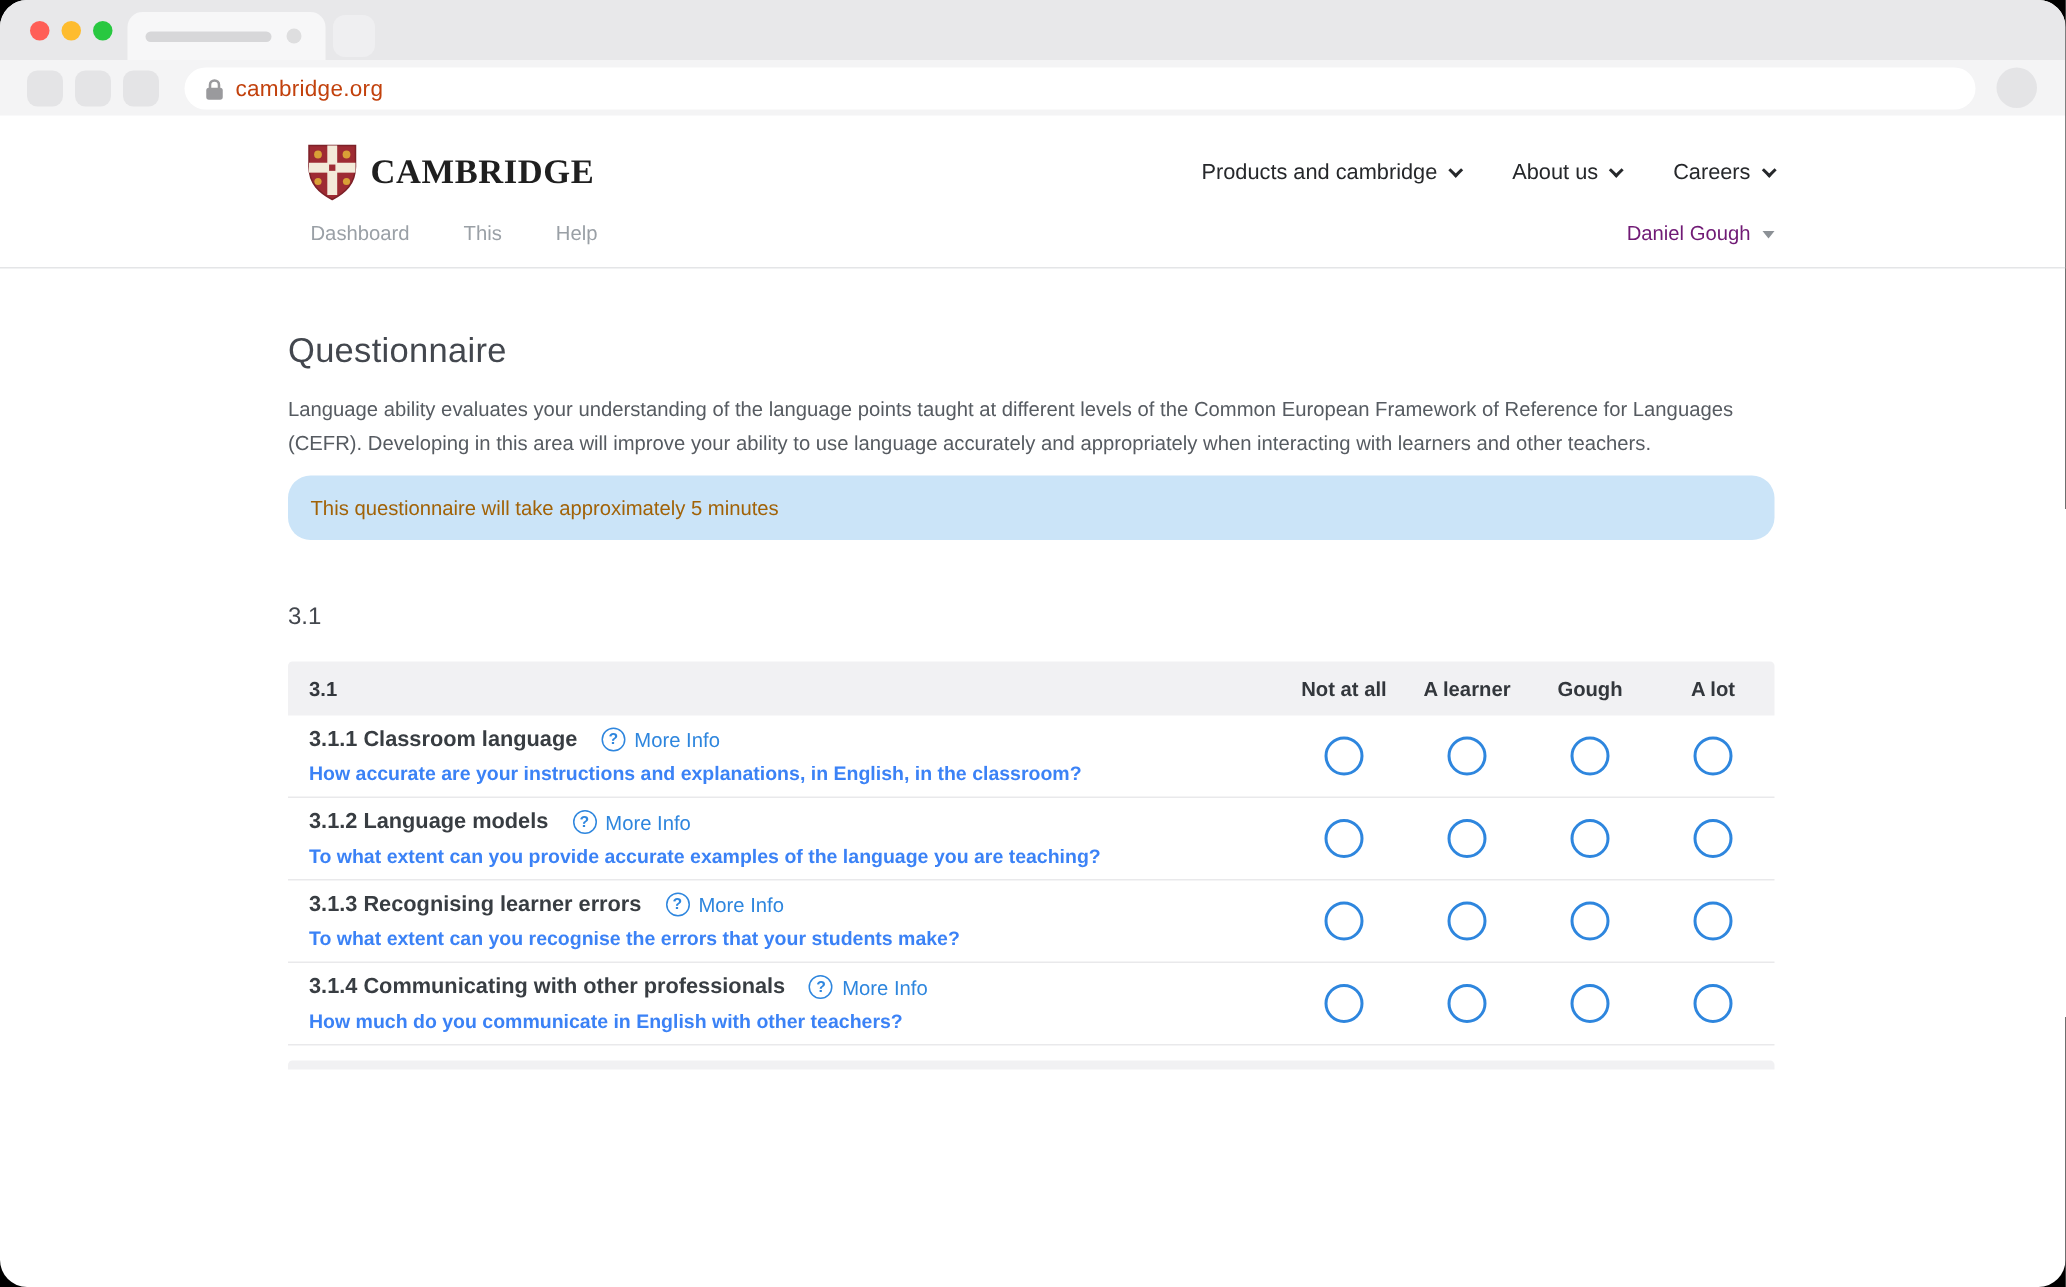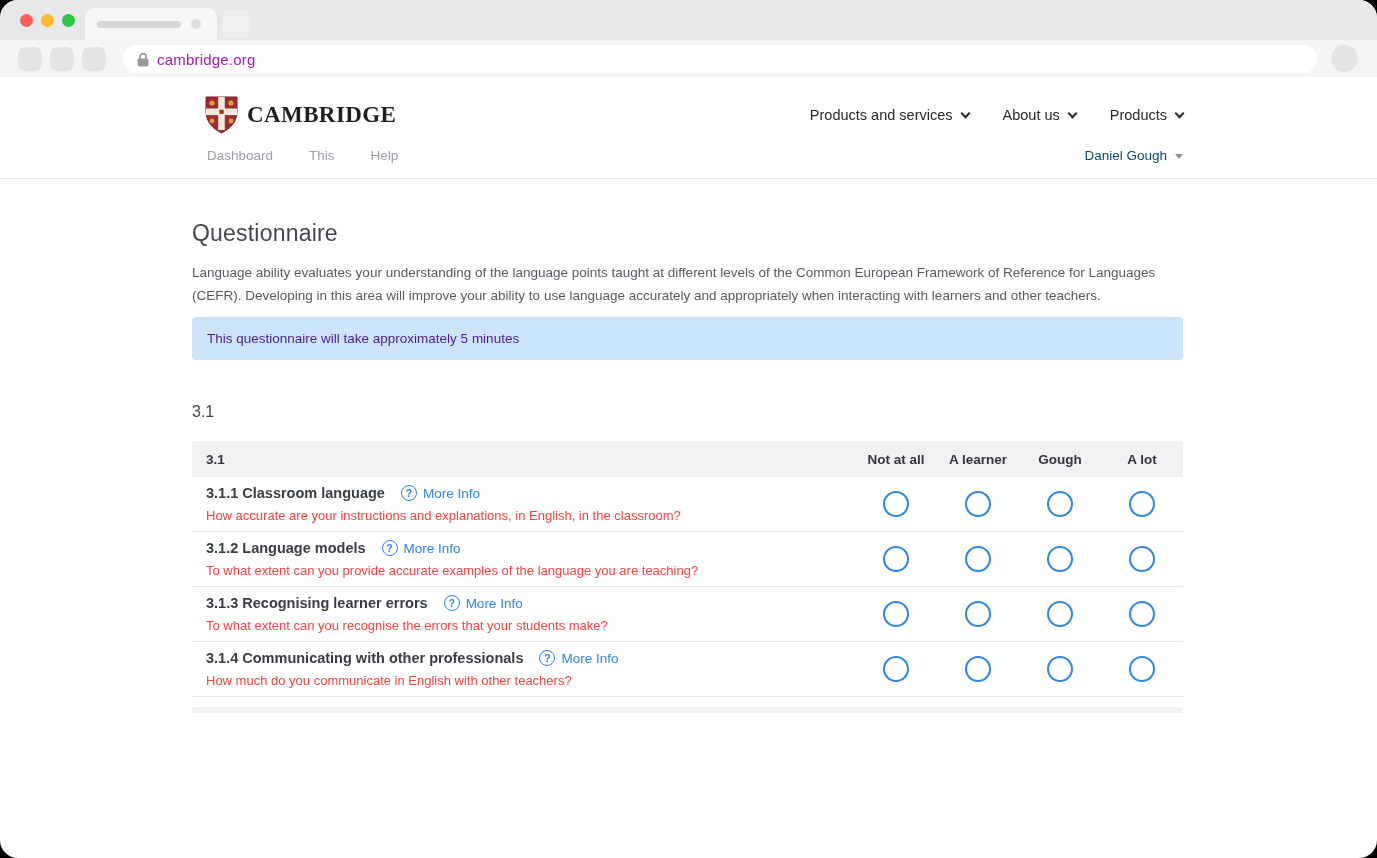--- a/index.html
+++ b/index.html
@@ -16,61 +16,61 @@
   .light.red{ background:#ff5f57; } .light.yellow{ background:#febc2e; } .light.green{ background:#28c840; }
   .tab { position:absolute; left:85px; top:8px; width:132px; height:32px; background:#f7f7f8;
          border-radius:10px 10px 0 0; display:flex; align-items:center; padding:0 12px; gap:10px; }
   .tab-title-bar { width:84px; height:7px; border-radius:4px; background:#d7d7d9; }
   .tab-dot { width:10px; height:10px; border-radius:50%; background:#dededf; }
   .newtab { position:absolute; left:222px; top:10px; width:28px; height:28px; border-radius:8px; background:#efeff1; }
   .toolbar { position:relative; height:37px; background:#f4f4f5; }
   .tool-sq { position:absolute; top:7px; width:24px; height:24px; border-radius:7px; background:#e4e4e6; }
   .urlbar { position:absolute; left:123px; top:5px; width:1194px; height:28px; background:#fff;
             border-radius:15px; display:flex; align-items:center; padding:0 14px; gap:8px; }
-  .url-text { font-size:15px; color:#a21caf; letter-spacing:.2px;text-align:right; }
+  .url-text { font-size:15px; color:#c2410c; letter-spacing:.2px;text-align:right; }
   .avatar-circle { position:absolute; left:1331px; top:5px; width:27px; height:27px; border-radius:50%; background:#e4e4e6; }
 
   
   .site-header { background:#fff; border-bottom:1px solid #e4e5e7; }
   .shell { padding-left:192px; padding-right:194px;gap:12px; }
   .logo-row { display:flex; align-items:center; justify-content:space-between; padding-top:20px; height:56px; }
   .brand { display:flex; align-items:center; gap:9px; margin-left:13px; }
   .wordmark { font-family:"Liberation Serif", serif; font-weight:700; font-size:23px; color:#1f1f1f; letter-spacing:.4px; }
   .topnav { display:flex; align-items:center; gap:34px; }
   .topnav-item { display:flex; align-items:center; gap:9px; font-size:14.5px; color:#26282b; cursor:pointer; }
   .chev { width:7px; height:7px; border-right:2px solid #26282b; border-bottom:2px solid #26282b;
           transform:rotate(45deg); margin-top:-4px; }
   .subnav-row { display:flex; align-items:center; justify-content:space-between; height:45px; }
   .subnav { display:flex; gap:36px; margin-left:15px; }
   .subnav-item { font-size:13.5px; color:#9aa0a6; cursor:pointer; }
-  .usermenu { display:flex; align-items:center; gap:8px; font-size:13.5px; color:#0c4a6e; cursor:pointer; }
+  .usermenu { display:flex; align-items:center; gap:8px; font-size:13.5px; color:#701a75; cursor:pointer; }
   .tri { width:0; height:0; border-left:4px solid transparent; border-right:4px solid transparent; border-top:5px solid #8c9196; margin-top:2px; }
 
   
   .main { width:991px; margin-left:192px; }
   .page-title { margin-top:41px; font-size:23px; font-weight:400; color:#43474e; letter-spacing:.2px; }
   .section-title { margin-top:47px; font-size:21px; font-weight:400; color:#43474e; }
   .section-desc { margin-top:14px; font-size:13.5px; line-height:23px; color:#565b61; }
-  .banner { margin-top:10px; background:#cbe4f8; border-radius:4px; height:43px; display:flex; align-items:center;
-            padding:0 15px; font-size:13.5px; font-weight:500; color:#4c1d95; }
+  .banner { margin-top:10px; background:#cbe4f8; border-radius:15px; height:43px; display:flex; align-items:center;
+            padding:0 15px; font-size:13.5px; font-weight:500; color:#a16207; }
   .group-label { margin-top:43px; font-size:16px; color:#43474e; }
 
   .qtable { margin-top:20px; }
   .trow { display:grid; grid-template-columns:1fr 82px 82px 82px 82px; align-items:center; }
   .thead { background:#f1f1f3; height:36px; border-radius:3px 3px 0 0; }
   .thead .tlabel { font-size:13.5px; font-weight:700; color:#33373c; padding-left:14px; }
   .opt-head { font-size:13.5px; font-weight:700; color:#33373c; text-align:center; }
   .qrow { height:55px; border-bottom:1px solid #e9e9eb; }
   .qcell { padding-left:14px; }
   .qtitle-line { display:flex; align-items:center; gap:16px; }
   .qtitle { font-size:14.5px; font-weight:700; color:#383d42; }
   .moreinfo { display:flex; align-items:center; gap:6px; color:#2e86de; font-size:13.5px; cursor:pointer; }
   .qmark { width:16px; height:16px; border:1.6px solid #2e86de; border-radius:50%; display:flex;
            align-items:center; justify-content:center; font-size:10.5px; font-weight:700; color:#2e86de; }
-  .qdesc { margin-top:7px; font-size:13px; color:#ef4444; }
+  .qdesc { margin-top:7px; font-size:13px; color:#3b82f6;font-weight:bold; }
   .radio-wrap { display:flex; justify-content:center; }
   .radio { width:26px; height:26px; border:2px solid #2e86de; border-radius:50%; background:#fff; cursor:pointer; }
   .next-section-peek { margin-top:10px; height:6px; background:#f1f1f3; border-radius:3px 3px 0 0; }
 </style>
 </head>
 <body>
 
 <div class="window">
 
   <div class="tabbar">
@@ -113,29 +113,29 @@
             <circle cx="26" cy="7" r="2.6" fill="#d9a036"></circle>
             <circle cx="7" cy="25" r="2.4" fill="#d9a036"></circle>
             <circle cx="26" cy="25" r="2.4" fill="#d9a036"></circle>
             <rect x="14.4" y="13.7" width="4.2" height="4.2" fill="#9e2b33"></rect>
           </svg>
         </span>
         <span class="wordmark">CAMBRIDGE</span>
       </div>
       <div class="topnav">
         <div class="topnav-item">
-          <span>Products and services</span>
+          <span>Products and cambridge</span>
           <span class="chev"></span>
         </div>
         <div class="topnav-item">
           <span>About us</span>
           <span class="chev"></span>
         </div>
         <div class="topnav-item">
-          <span>Products</span>
+          <span>Careers</span>
           <span class="chev"></span>
         </div>
       </div>
     </div>
     <div class="shell subnav-row">
       <div class="subnav">
         <span class="subnav-item">Dashboard</span>
         <span class="subnav-item">This</span>
         <span class="subnav-item">Help</span>
       </div>

